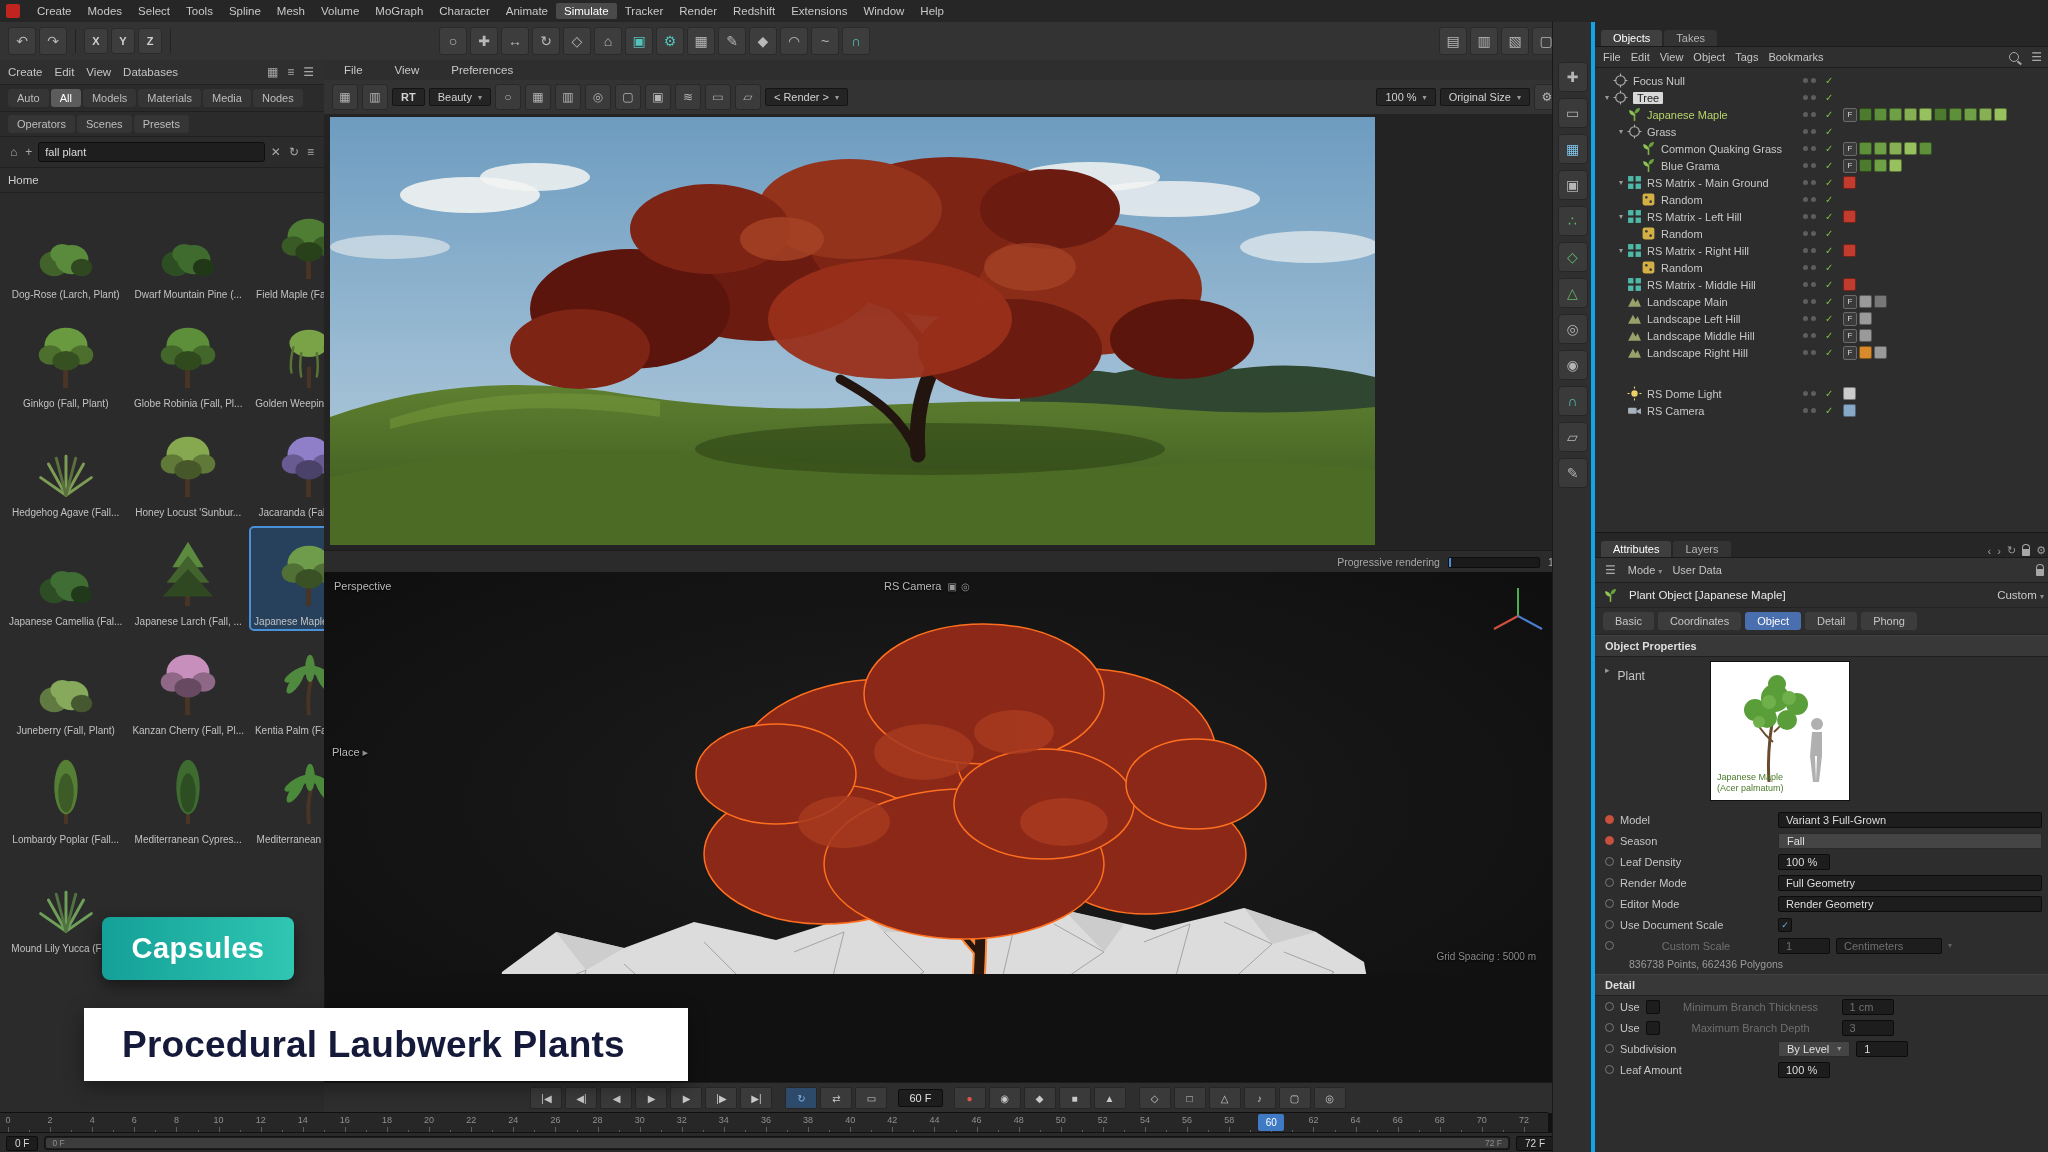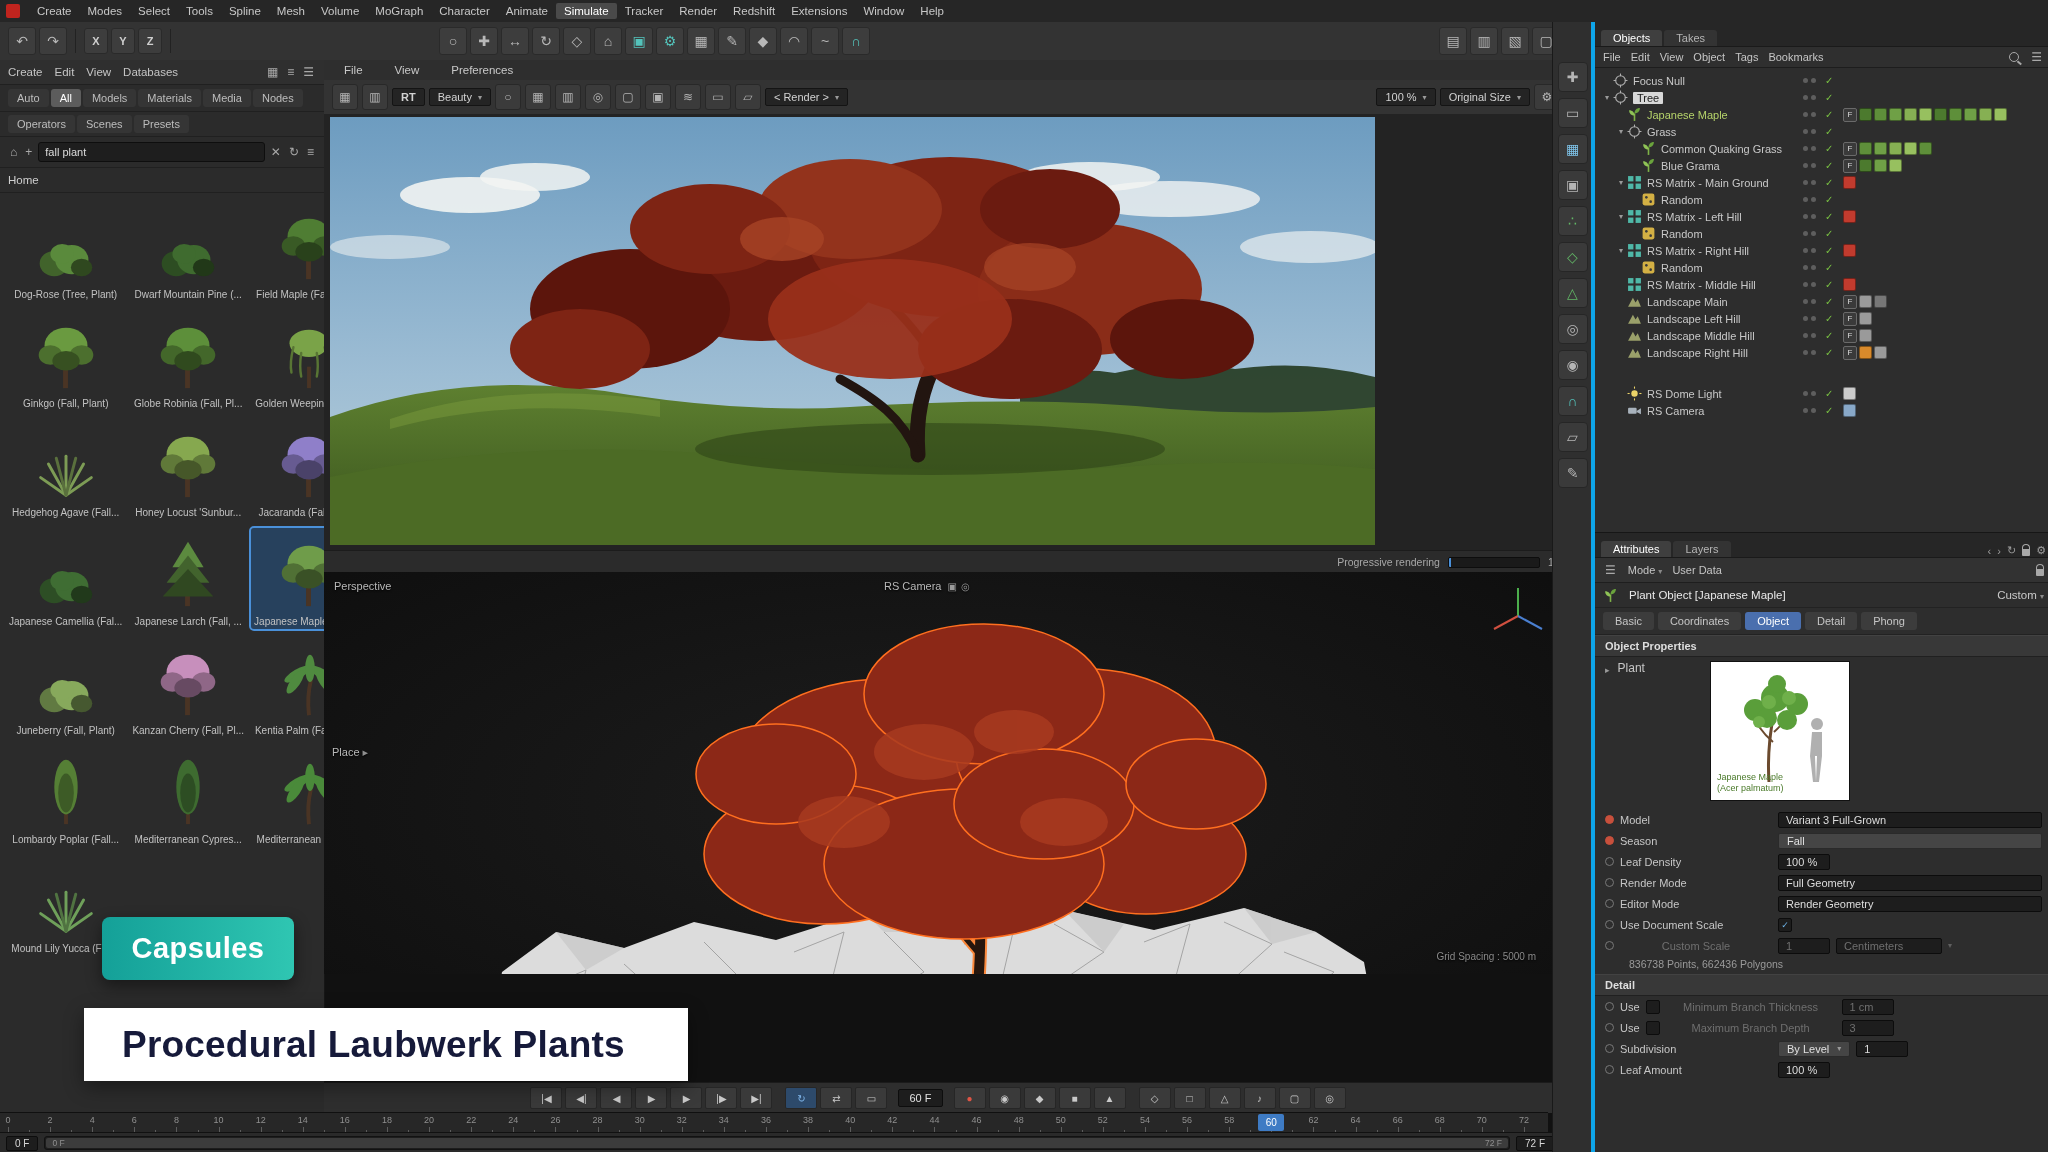--- a/index.html
+++ b/index.html
@@ -273,21 +273,21 @@
   <div id="ab-grid">
       <div class="tile">
         <div class="thumb">
           <svg viewBox="0 0 80 84" width="78" height="82">
             <ellipse cx="28" cy="60" rx="15" ry="13" fill="rgb(65,99,43)"></ellipse>
             <ellipse cx="46" cy="56" rx="17" ry="15" fill="#5a8a3c"></ellipse>
             <ellipse cx="56" cy="64" rx="11" ry="9" fill="rgb(47,72,31)"></ellipse>
             <ellipse cx="36" cy="50" rx="12" ry="10" fill="#5a8a3c"></ellipse>
           </svg>
         </div>
-        <div class="cap">Dog-Rose (Tree, Plant)</div>
+        <div class="cap">Dog-Rose (Larch, Plant)</div>
       </div>
       <div class="tile">
         <div class="thumb">
           <svg viewBox="0 0 80 84" width="78" height="82">
             <ellipse cx="28" cy="60" rx="15" ry="13" fill="rgb(45,77,34)"></ellipse>
             <ellipse cx="46" cy="56" rx="17" ry="15" fill="#3f6b2f"></ellipse>
             <ellipse cx="56" cy="64" rx="11" ry="9" fill="rgb(33,56,24)"></ellipse>
             <ellipse cx="36" cy="50" rx="12" ry="10" fill="#3f6b2f"></ellipse>
           </svg>
         </div>
@@ -1313,21 +1313,21 @@
       <span class="attr-tab">Basic</span>
       <span class="attr-tab">Coordinates</span>
       <span class="attr-tab active">Object</span>
       <span class="attr-tab">Detail</span>
       <span class="attr-tab">Phong</span>
     </div>
     <div class="attr-section">Object Properties</div>
 
     <div id="plant-row">
       <span style="color:#9a9a9a;font-size:9px;margin-top:4px;">▸</span>
-      <span class="attr-label" style="width:70px;margin-top:0;">Plant</span>
+      <span class="attr-label" style="width:70px;margin-top:8px;">Plant</span>
       <div id="plant-thumb">
         <svg width="136" height="136" viewBox="0 0 136 136">
           <rect width="136" height="136" fill="#ffffff"></rect>
           <path d="M58 120 C56 90 60 66 64 44" stroke="#6b4a2e" stroke-width="3" fill="none"></path>
           <path d="M62 80 C50 70 44 60 40 48" stroke="#6b4a2e" stroke-width="2" fill="none"></path>
           <path d="M63 70 C74 60 80 52 86 40" stroke="#6b4a2e" stroke-width="2" fill="none"></path>
           <g fill="#5a9e3a">
             <circle cx="64" cy="36" r="14"></circle>
               <circle cx="44" cy="48" r="11"></circle>
               <circle cx="86" cy="42" r="11"></circle>

